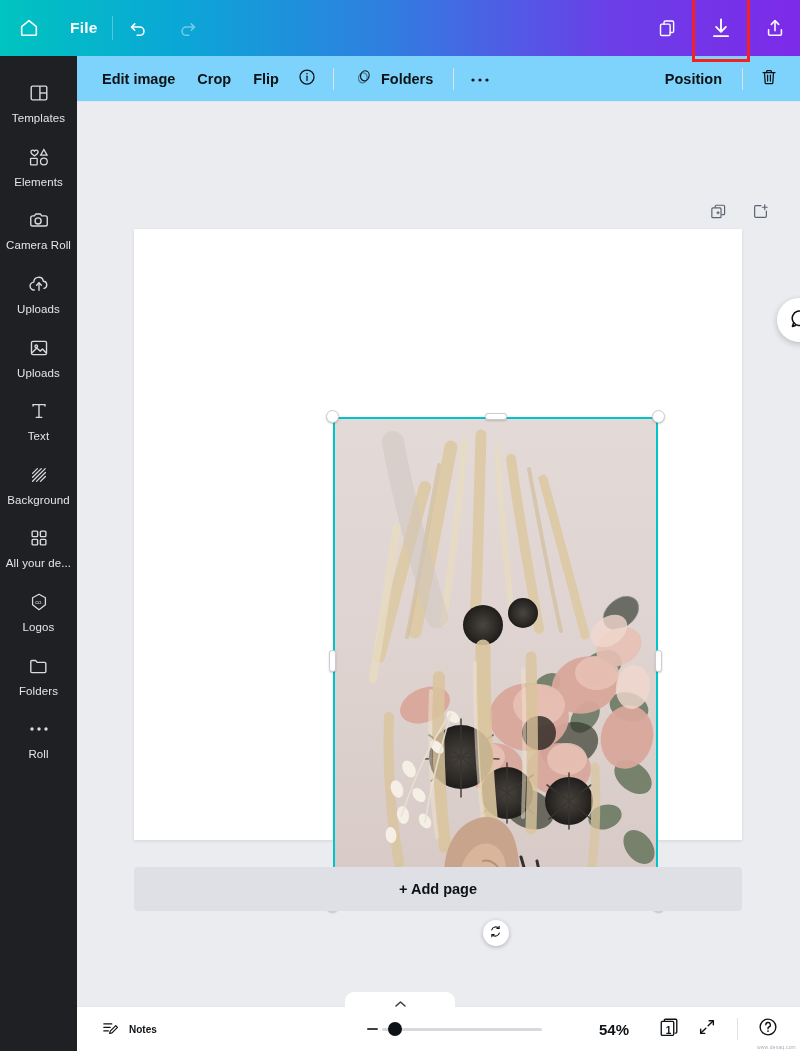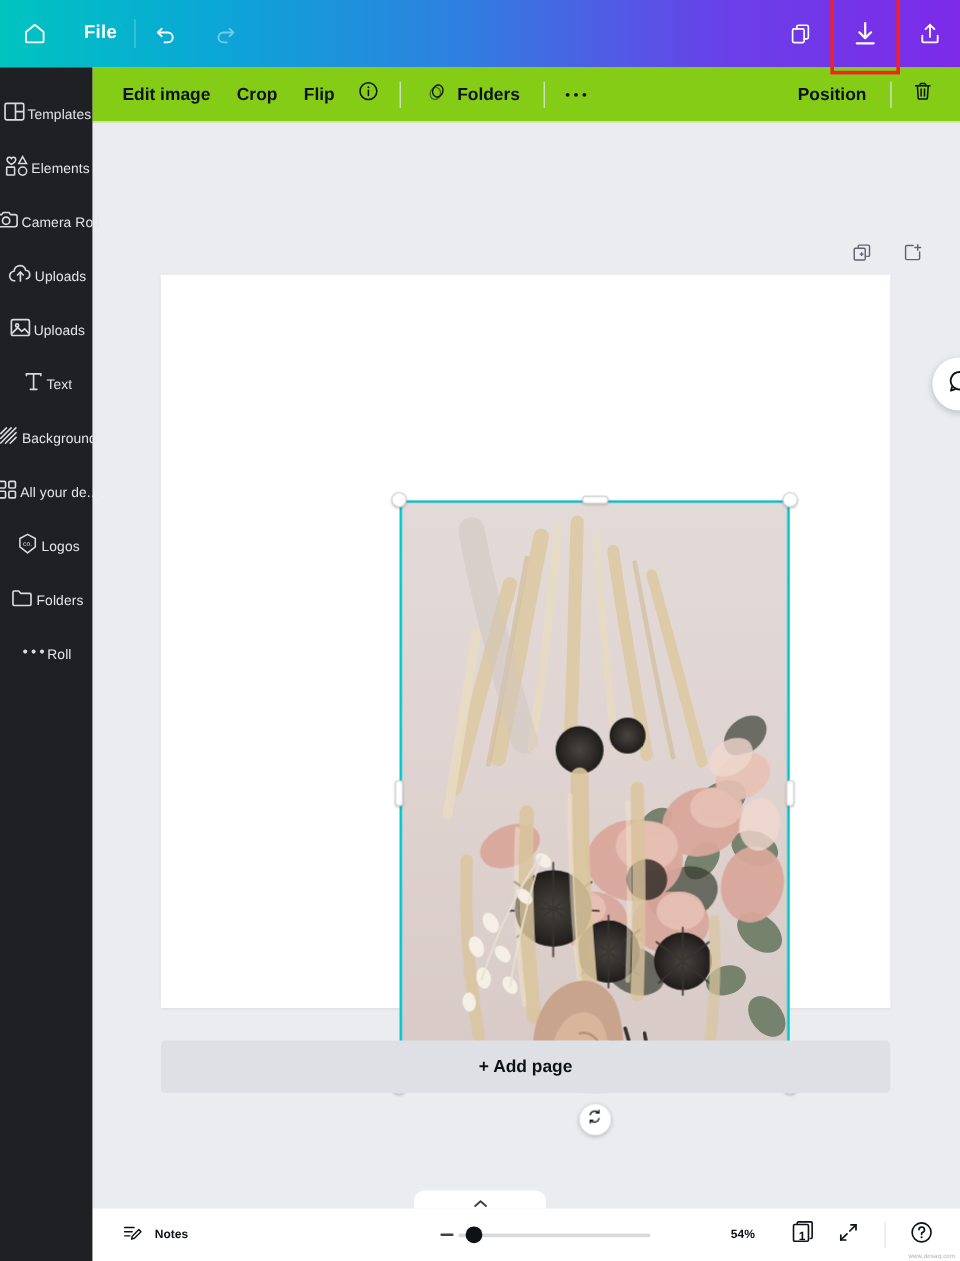--- a/index.html
+++ b/index.html
@@ -36,33 +36,33 @@
   }
   .ico { display: block; }
 
   
   .rail {
     position: absolute; left: 0; top: 56px; width: 77px; height: 995px;
     background: #1f2023; display: flex; flex-direction: column;
     align-items: center; padding-top: 14px; z-index: 30;
   }
   .rail-item {
-    width: 77px; display: flex; align-items: center;
-    padding: 10px 2px 9px; cursor: pointer; color: #d6d8dc; justify-content: center;
+    width: 77px; display: flex; flex-direction: column; align-items: center;
+    padding: 10px 2px 9px; cursor: pointer; color: #d6d8dc;
   }
   .rail-ico { height: 26px; display: flex; align-items: center; justify-content: center; }
   .rail-label {
     margin-top: 6px; font-size: 11.5px; color: #e3e5e8; line-height: 1.1;
     text-align: center; white-space: nowrap; letter-spacing: .1px;
   }
 
   
   .subbar {
     position: absolute; left: 77px; top: 56px; width: 723px; height: 46px;
-    background: #84cc16; display: flex; align-items: center; padding: 0 14px;
+    background: #7dd3fc; display: flex; align-items: center; padding: 0 14px;
     border-bottom: 1px solid #e4e6ea; z-index: 20;
   }
   .sb-btn {
     display: flex; align-items: center; gap: 7px; height: 34px; padding: 0 11px;
     border-radius: 4px; font-size: 14.5px; font-weight: 700; color: #0d1216;
     cursor: pointer; white-space: nowrap;
   }
   .sb-icobtn {
     display: flex; align-items: center; justify-content: center;
     width: 34px; height: 34px; border-radius: 4px; cursor: pointer; color: #0d1216;
@@ -147,21 +147,21 @@
   }
   .zoom-wrap { position: absolute; left: 290px; display: flex; align-items: center; gap: 0; }
   .z-minus { width: 11px; height: 2px; background: #3d4148; border-radius: 1px; margin-right: 4px; }
   .slider { position: relative; width: 160px; height: 14px; display: flex; align-items: center; }
   .slider-track { width: 100%; height: 3px; background: #d7d9de; border-radius: 2px; }
   .slider-knob {
     position: absolute; left: 6px; width: 14px; height: 14px; border-radius: 50%;
     background: #0d1216; cursor: pointer;
   }
   .bb-right { margin-left: auto; display: flex; align-items: center; gap: 6px; }
-  .zoom-pct { font-size: 10px; font-weight: 700; color: #0d1216; margin-right: 18px; }
+  .zoom-pct { font-size: 15px; font-weight: 700; color: #0d1216; margin-right: 18px; }
   .bb-icobtn {
     width: 32px; height: 32px; display: flex; align-items: center; justify-content: center;
     border-radius: 4px; cursor: pointer; color: #0d1216; position: relative;
   }
   .bb-sep { width: 1px; height: 22px; background: #dfe1e6; margin: 0 8px; }
   .page-num {
     position: absolute; left: 8px; top: 9px; width: 15px; height: 17px;
     display: flex; align-items: center; justify-content: center;
     font-size: 10px; font-weight: 700; color: #0d1216;
   }

